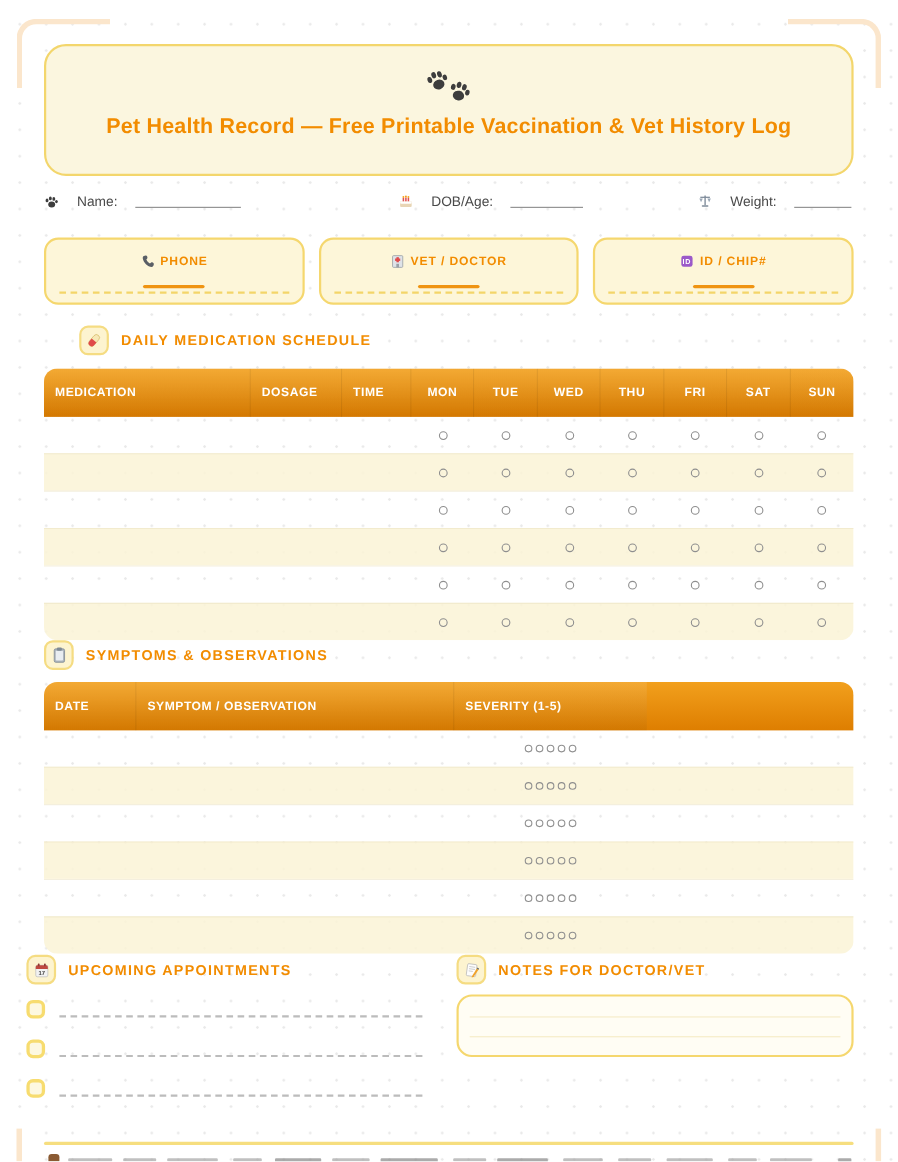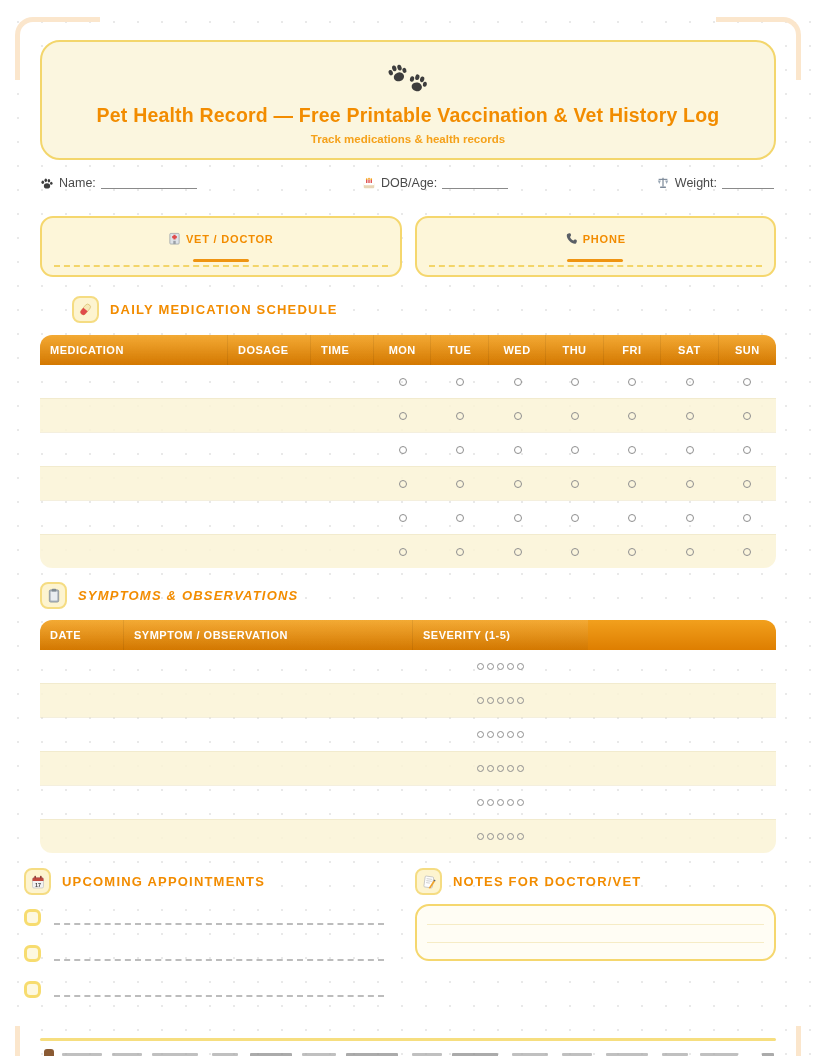--- a/index.html
+++ b/index.html
@@ -17,40 +17,40 @@
 
   
   .hcard{position:absolute;left:40px;top:40px;width:736px;height:120px;box-sizing:border-box;
          background:#fbf6df;border:2px solid #f3d66c;border-radius:20px;text-align:center;padding-top:20px;}
   .hcard .paws{height:34px;}
   .htitle{margin-top:8px;font-size:19.5px;font-weight:800;color:#f28c00;letter-spacing:.2px;}
   .hsub{margin-top:6px;font-size:11.5px;font-weight:700;color:#f5a11a;}
 
   
   .fields{position:absolute;left:40px;top:176px;width:736px;height:22px;font-size:12.5px;color:#4a4a4a;}
-  .fgroup{position:absolute;top:0;display:flex;align-items:center;gap:5px;white-space:nowrap;}
+  .fgroup{position:absolute;top:0;display:flex;align-items:center;gap:16px;white-space:nowrap;}
   .fline{display:inline-block;border-bottom:1.5px solid #8a8a8a;height:11px;}
 
   
   .boxes{position:absolute;left:40px;top:216px;width:736px;display:flex;gap:13px;}
   .ibox{flex:1;height:61px;box-sizing:border-box;background:#fdf6d9;border:2px solid #f5d76e;border-radius:13px;
         position:relative;text-align:center;padding-top:13px;}
   .iblabel{display:inline-flex;align-items:center;gap:5px;font-size:11px;font-weight:800;color:#f28c00;letter-spacing:.8px;}
   .ibsolid{position:absolute;left:50%;transform:translateX(-50%);top:41px;width:56px;height:2.5px;background:#ef9412;border-radius:2px;}
   .ibdash{position:absolute;left:12px;right:12px;top:47px;border-top:2.5px dashed #f3d569;}
 
   
   .sectionhead{position:absolute;display:flex;align-items:center;gap:11px;height:27px;}
   .iconbox{width:27px;height:27px;box-sizing:border-box;background:#fdf4d0;border:2px solid #f5dc82;border-radius:8px;
            display:flex;align-items:center;justify-content:center;}
   .stitle{font-size:13px;font-weight:800;color:#f28c00;letter-spacing:1.2px;}
 
   
   .tbl{position:absolute;left:40px;width:736px;border-radius:12px;overflow:hidden;}
-  .thead{display:grid;height:30px;background:linear-gradient(#f2a01d,#de7e00);}
+  .thead{display:grid;height:44px;background:linear-gradient(#f2a01d,#de7e00);}
   .th{display:flex;align-items:center;color:#fff;font-size:11px;font-weight:800;letter-spacing:.5px;
       background:linear-gradient(rgba(255,255,255,.10),rgba(0,0,0,.05));border-right:1px solid rgba(0,0,0,.07);}
   .th:last-child{border-right:none;}
   .th.pad{padding-left:10px;}
   .th.ctr{justify-content:center;padding-left:0;text-align:right;}
   .trow{display:grid;height:33px;}
   .trow.alt{background:rgba(250,243,214,.85);}
   .trow + .trow{border-top:1px solid rgba(235,225,195,.55);}
   .td{display:flex;align-items:center;justify-content:center;}
   .mgrid{grid-template-columns:188px 83px 63px repeat(7,1fr);}
@@ -103,21 +103,20 @@
         <g fill="#3d3d3d" transform="translate(22 10) rotate(14 10 10)">
           <ellipse cx="10" cy="15" rx="5.2" ry="4.4"></ellipse>
           <ellipse cx="3.5" cy="8.5" rx="2.1" ry="2.8"></ellipse>
           <ellipse cx="8.2" cy="5.5" rx="2.1" ry="2.9"></ellipse>
           <ellipse cx="13.4" cy="6.4" rx="2.1" ry="2.9"></ellipse>
           <ellipse cx="17.2" cy="10.5" rx="2" ry="2.6"></ellipse>
         </g>
       </svg>
     </div>
     <div class="htitle">Pet Health Record — Free Printable Vaccination &amp; Vet History Log</div>
-    <div class="hsub">Track medications &amp; health records</div>
   </div>
 
   <div class="fields">
     <div class="fgroup" style="left:0;">
       <span>
         <svg width="14" height="13" viewBox="0 0 20 19">
             <g fill="#3d3d3d">
               <ellipse cx="10" cy="13" rx="4.6" ry="3.9"></ellipse>
               <ellipse cx="3.8" cy="7.6" rx="1.9" ry="2.5"></ellipse>
               <ellipse cx="8.2" cy="4.9" rx="1.9" ry="2.6"></ellipse>
@@ -158,39 +157,52 @@
       <span>Weight:</span>
       <span class="fline" style="width:52px;"></span>
     </div>
   </div>
 
   <div class="boxes">
     <div class="ibox">
       <span class="iblabel">
         <span>
           <svg width="13" height="13" viewBox="0 0 14 14">
+              <path d="M2.5 2.2 C5 0.8 6 1.6 6.4 2.8 C6.8 4 6 4.6 5.4 5.4 C6.2 7.2 7.6 8.6 9 9.2 C9.8 8.6 10.4 7.8 11.6 8.2 C12.8 8.6 13.4 9.8 12 12 C10.8 13.4 7.4 12.2 4.8 9.6 C2.2 7 1.2 3.4 2.5 2.2 Z" fill="#5a5f66"></path>
+            </svg>
+        </span>
+        <span>PHONE</span>
+      </span>
+      <div class="ibsolid"></div>
+      <div class="ibdash"></div>
+    </div>
+    <div class="ibox">
+      <span class="iblabel">
+        <span>
+          <svg width="13" height="13" viewBox="0 0 14 14">
               <rect x="2" y="1.5" width="10" height="11.5" rx="1" fill="#dfe3e8" stroke="#9aa0a6" stroke-width="0.8"></rect>
               <rect x="5.8" y="3" width="2.4" height="5" fill="#e04b4b"></rect>
               <rect x="4.5" y="4.3" width="5" height="2.4" fill="#e04b4b"></rect>
               <rect x="5.7" y="9.5" width="2.6" height="3.5" fill="#9aa0a6"></rect>
             </svg>
         </span>
         <span>VET / DOCTOR</span>
       </span>
       <div class="ibsolid"></div>
       <div class="ibdash"></div>
     </div>
     <div class="ibox">
       <span class="iblabel">
         <span>
           <svg width="13" height="13" viewBox="0 0 14 14">
-              <path d="M2.5 2.2 C5 0.8 6 1.6 6.4 2.8 C6.8 4 6 4.6 5.4 5.4 C6.2 7.2 7.6 8.6 9 9.2 C9.8 8.6 10.4 7.8 11.6 8.2 C12.8 8.6 13.4 9.8 12 12 C10.8 13.4 7.4 12.2 4.8 9.6 C2.2 7 1.2 3.4 2.5 2.2 Z" fill="#5a5f66"></path>
+              <rect x="1.5" y="1.5" width="11" height="11" rx="2.4" fill="#9b59c9"></rect>
+              <text x="7" y="10" font-size="7" font-weight="bold" fill="#ffffff" text-anchor="middle" font-family="Liberation Sans, sans-serif">ID</text>
             </svg>
         </span>
-        <span>PHONE</span>
+        <span>ID / CHIP#</span>
       </span>
       <div class="ibsolid"></div>
       <div class="ibdash"></div>
     </div>
   </div>
 
   <div class="sectionhead" style="left:24px;top:296px;padding-left:48px;">
     <span class="iconbox">
       <svg width="15" height="15" viewBox="0 0 16 16">
           <g transform="rotate(40 8 8)">
@@ -367,21 +379,21 @@
         </div>
         <div class="td">
           <span class="circ"></span>
         </div>
         <div class="td">
           <span class="circ"></span>
         </div>
     </div>
   </div>
 
-  <div class="sectionhead" style="left:40px;top:582px;font-style:italic;">
+  <div class="sectionhead" style="left:40px;top:582px;">
     <span class="iconbox">
       <svg width="14" height="15" viewBox="0 0 14 16">
           <rect x="2" y="2" width="10" height="13" rx="1.5" fill="#aeb6bf" stroke="#7f8a94" stroke-width="0.8"></rect>
           <rect x="3.5" y="3.8" width="7" height="9.6" rx="0.8" fill="#e9edf1"></rect>
           <rect x="4.6" y="0.8" width="4.8" height="3" rx="1" fill="#7f8a94"></rect>
         </svg>
     </span>
     <span class="stitle">SYMPTOMS &amp; OBSERVATIONS</span>
   </div>
 

